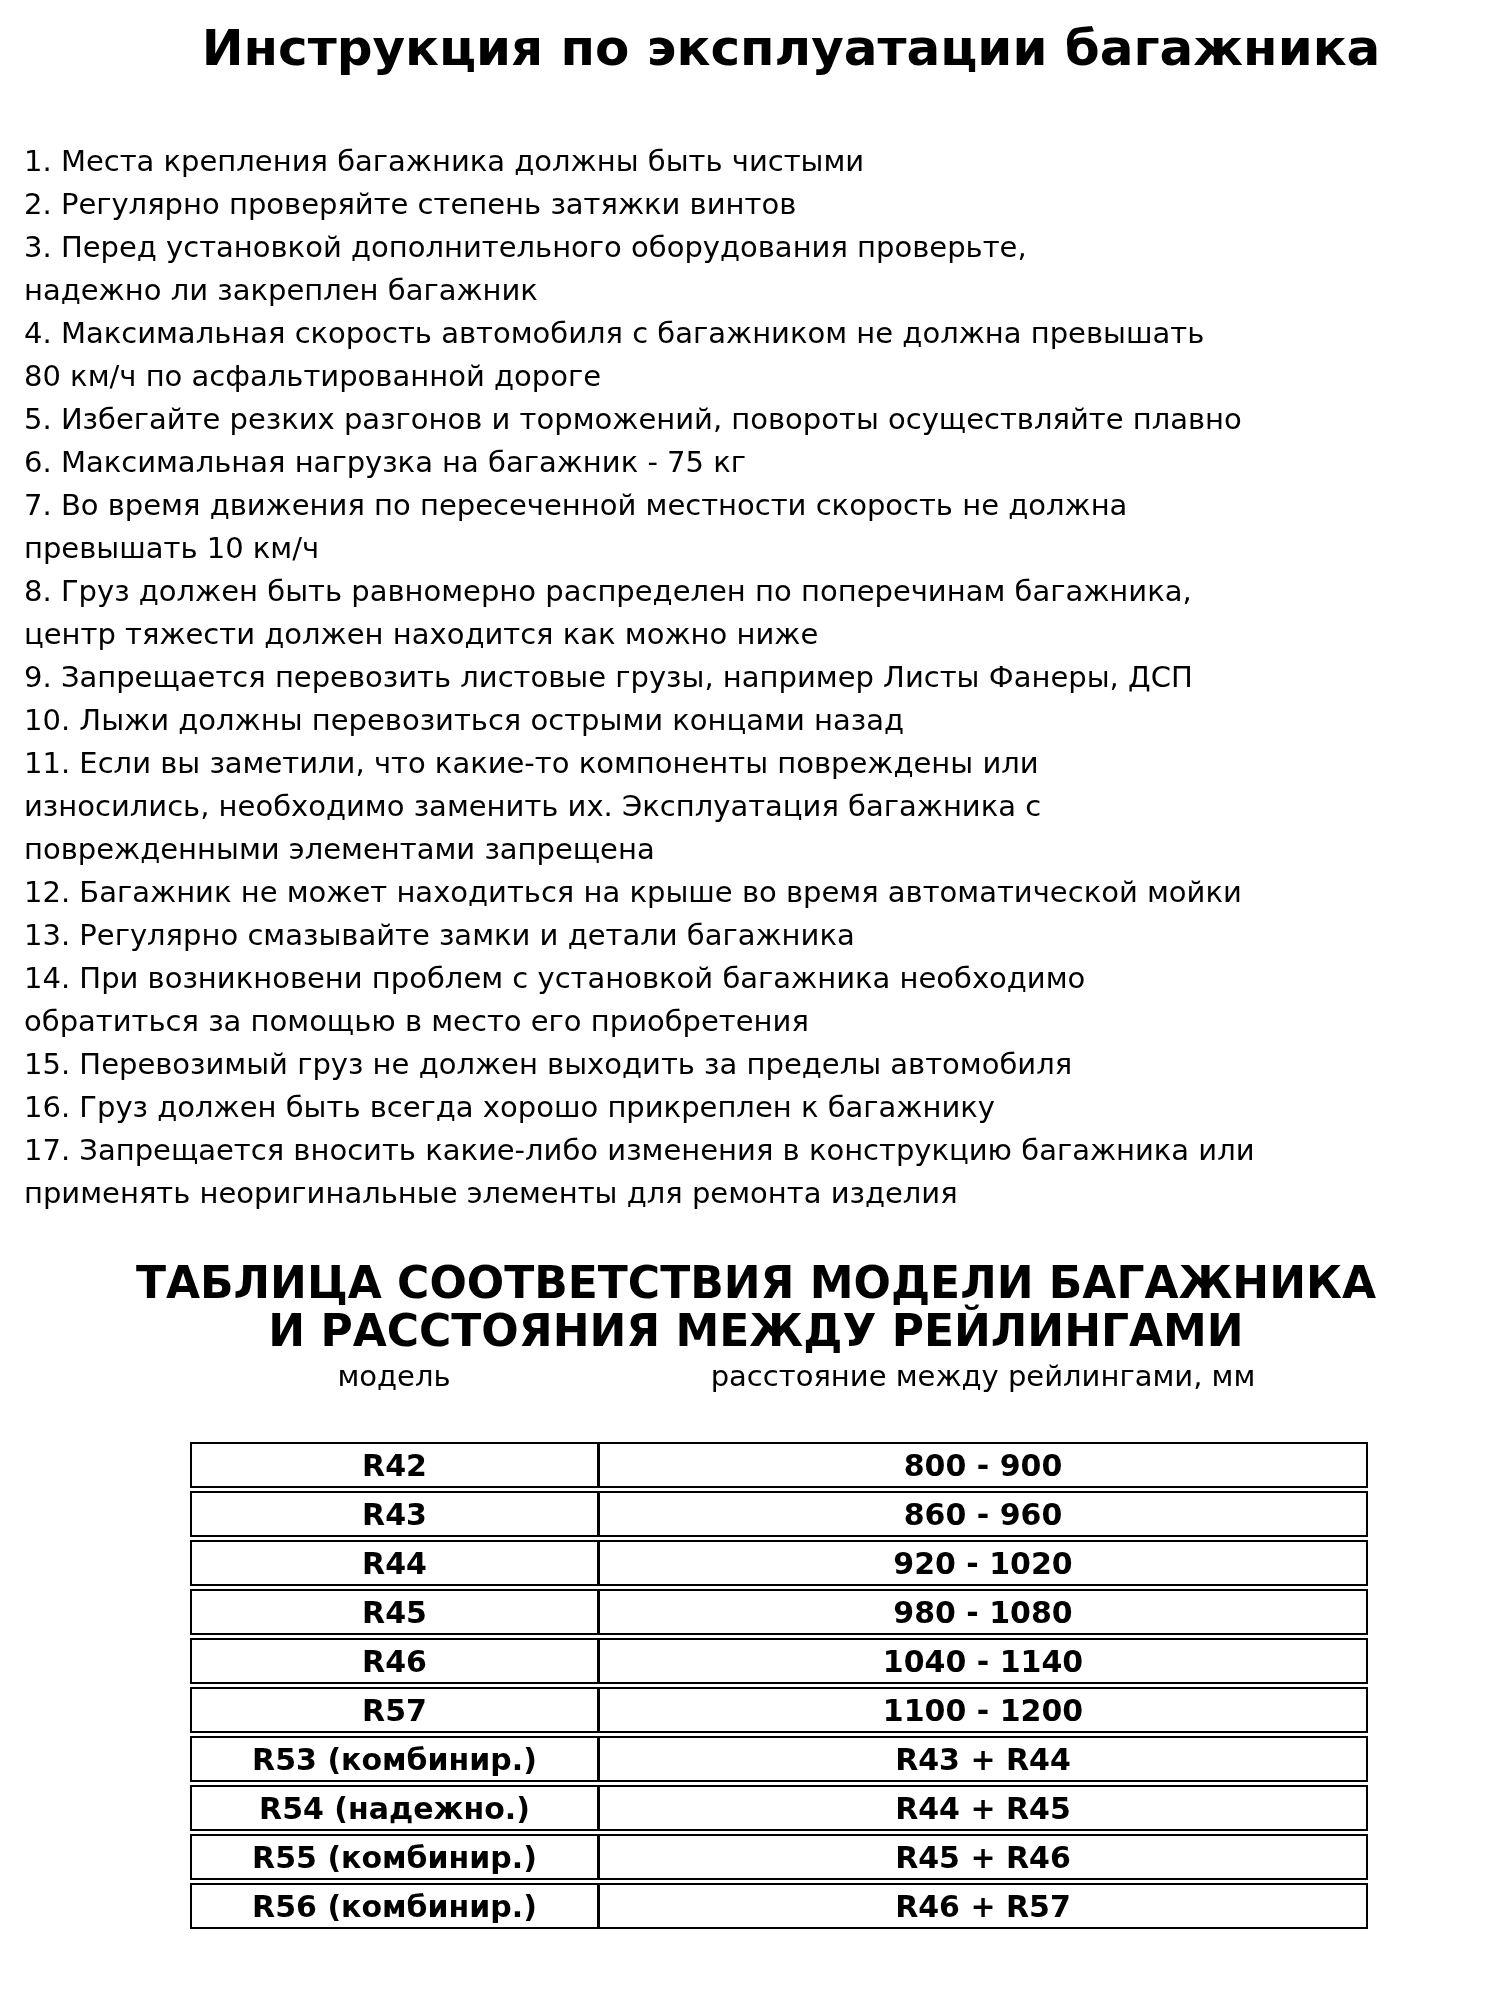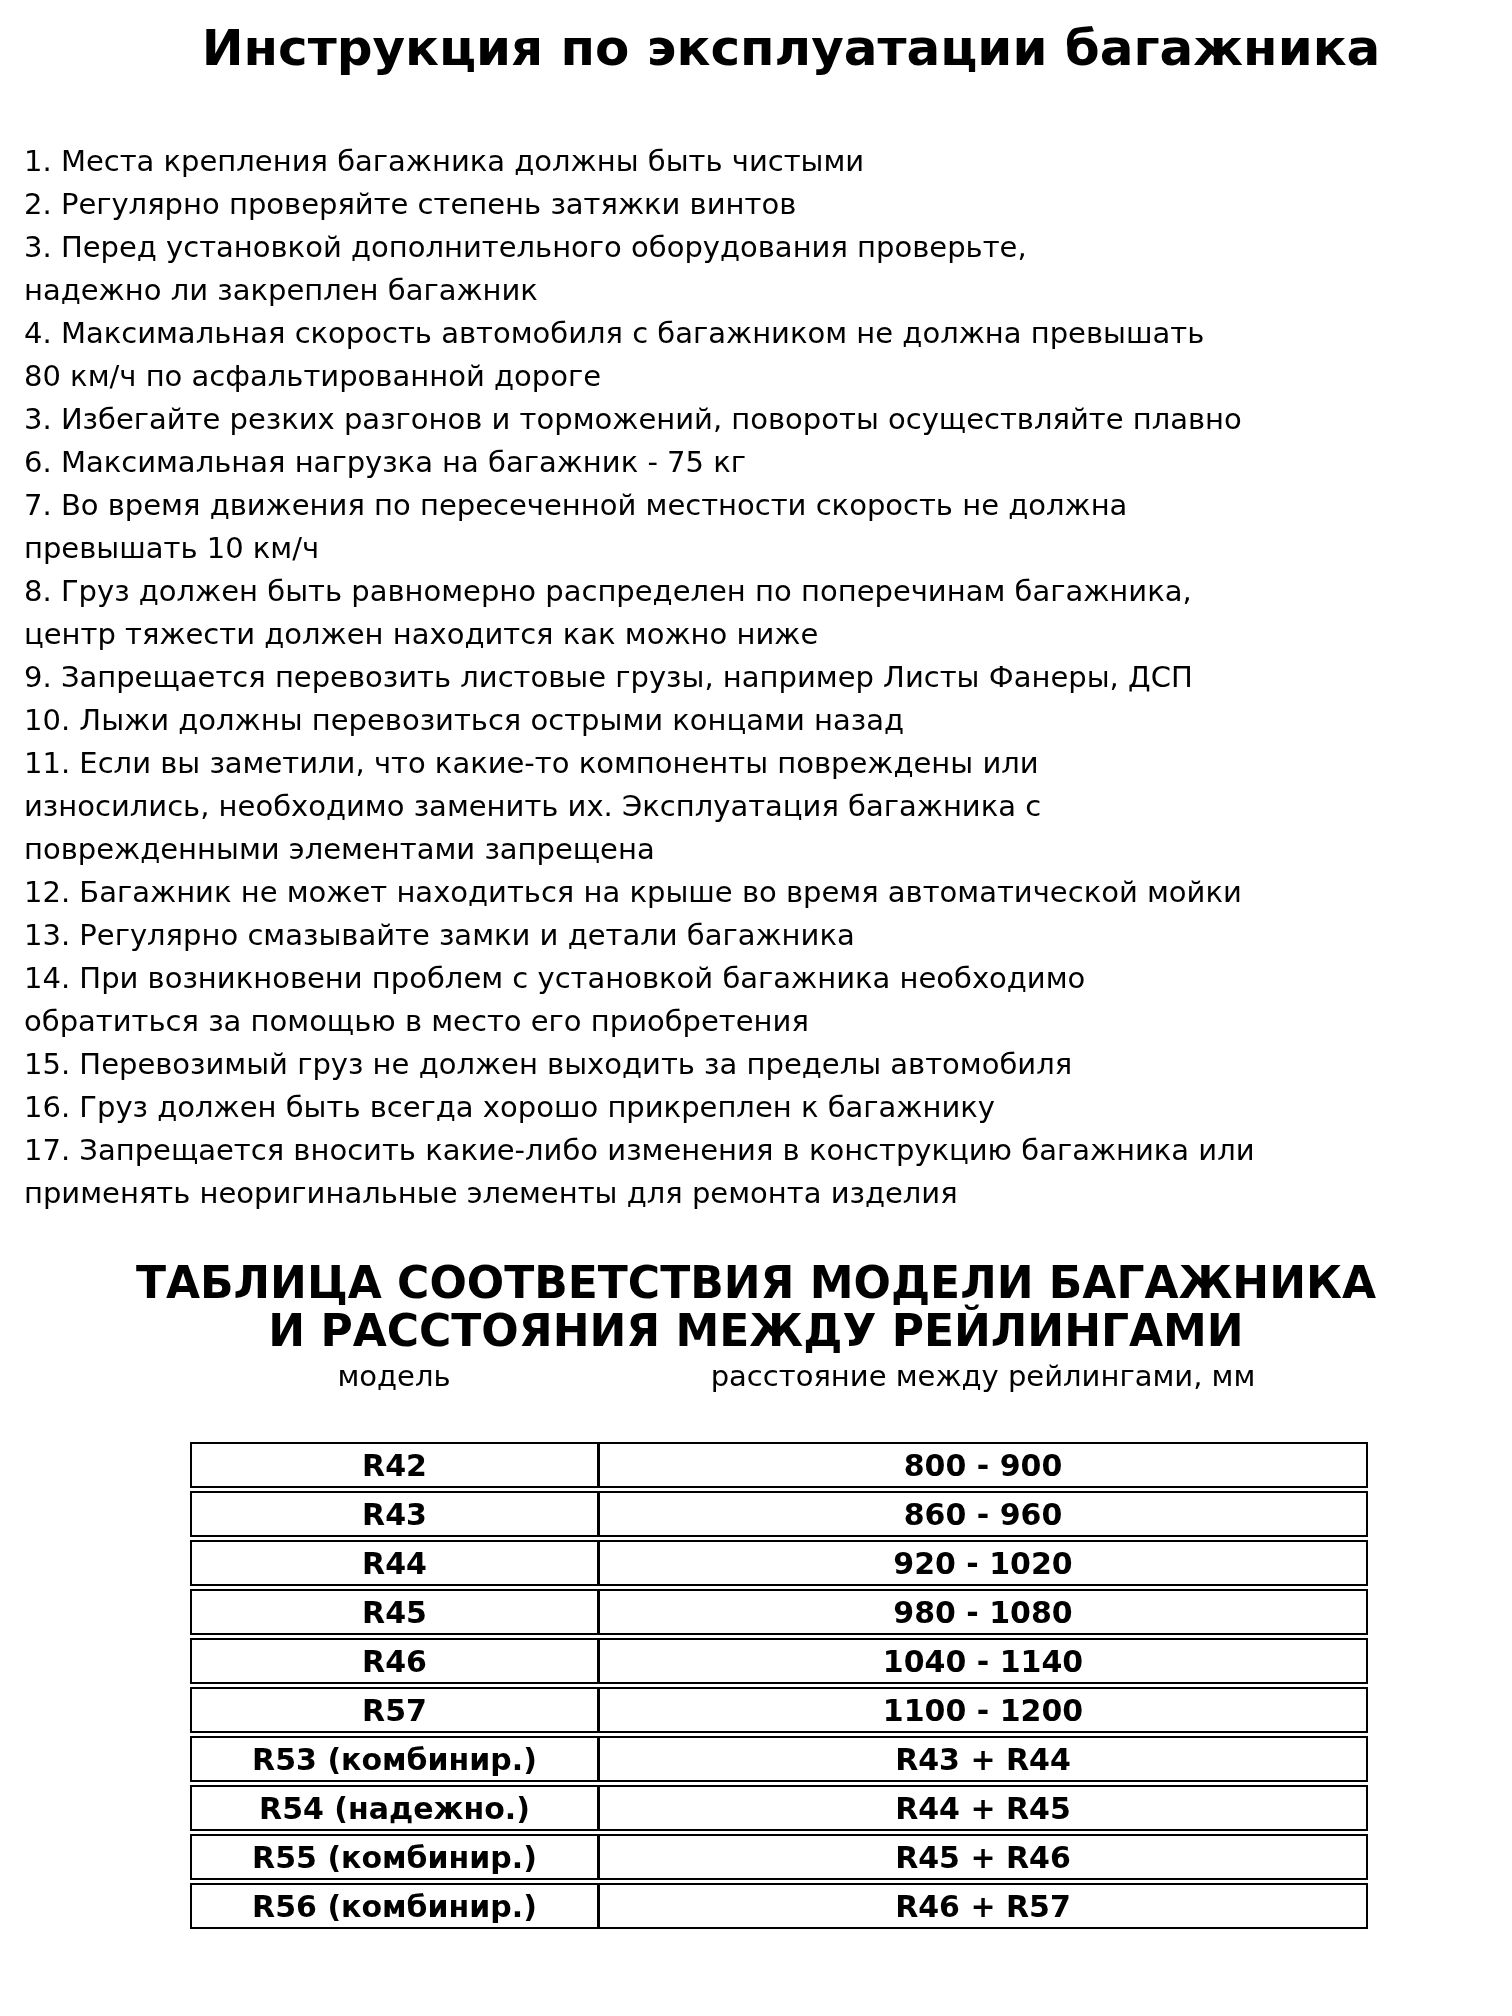--- a/index.html
+++ b/index.html
@@ -100,21 +100,21 @@
 
   <h1 class="doc-title">Инструкция по эксплуатации багажника</h1>
 
   <div class="list">
       <div class="li">1. Места крепления багажника должны быть чистыми</div>
       <div class="li">2. Регулярно проверяйте степень затяжки винтов</div>
       <div class="li">3. Перед установкой дополнительного оборудования проверьте,
 надежно ли закреплен багажник</div>
       <div class="li">4. Максимальная скорость автомобиля с багажником не должна превышать
 80 км/ч по асфальтированной дороге</div>
-      <div class="li">3. Избегайте резких разгонов и торможений, повороты осуществляйте плавно</div>
+      <div class="li">5. Избегайте резких разгонов и торможений, повороты осуществляйте плавно</div>
       <div class="li">6. Максимальная нагрузка на багажник - 75 кг</div>
       <div class="li">7. Во время движения по пересеченной местности скорость не должна
 превышать 10 км/ч</div>
       <div class="li">8. Груз должен быть равномерно распределен по поперечинам багажника,
 центр тяжести должен находится как можно ниже</div>
       <div class="li">9. Запрещается перевозить листовые грузы, например Листы Фанеры, ДСП</div>
       <div class="li">10. Лыжи должны перевозиться острыми концами назад</div>
       <div class="li">11. Если вы заметили, что какие-то компоненты повреждены или
 износились, необходимо заменить их. Эксплуатация багажника с
 поврежденными элементами запрещена</div>

